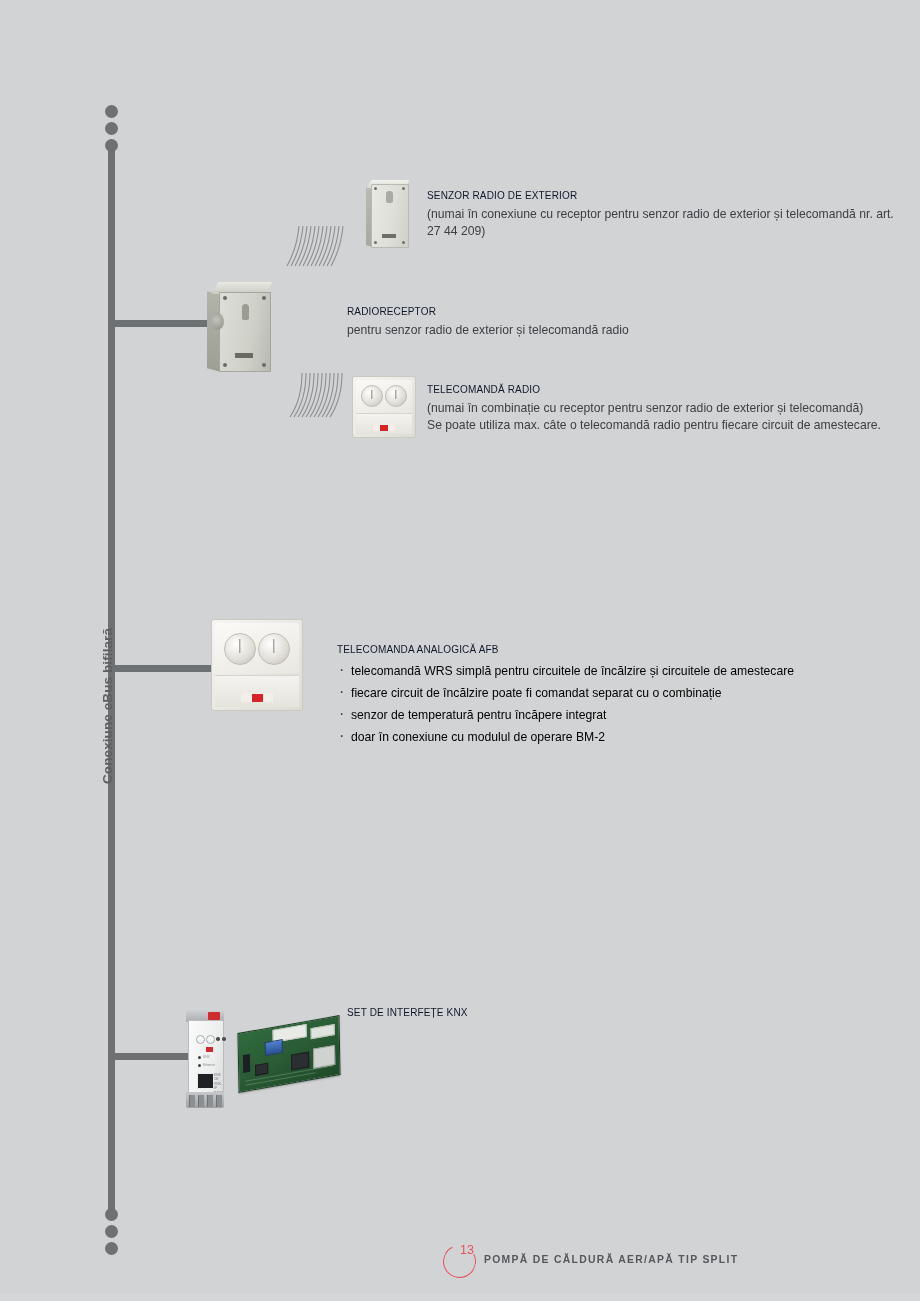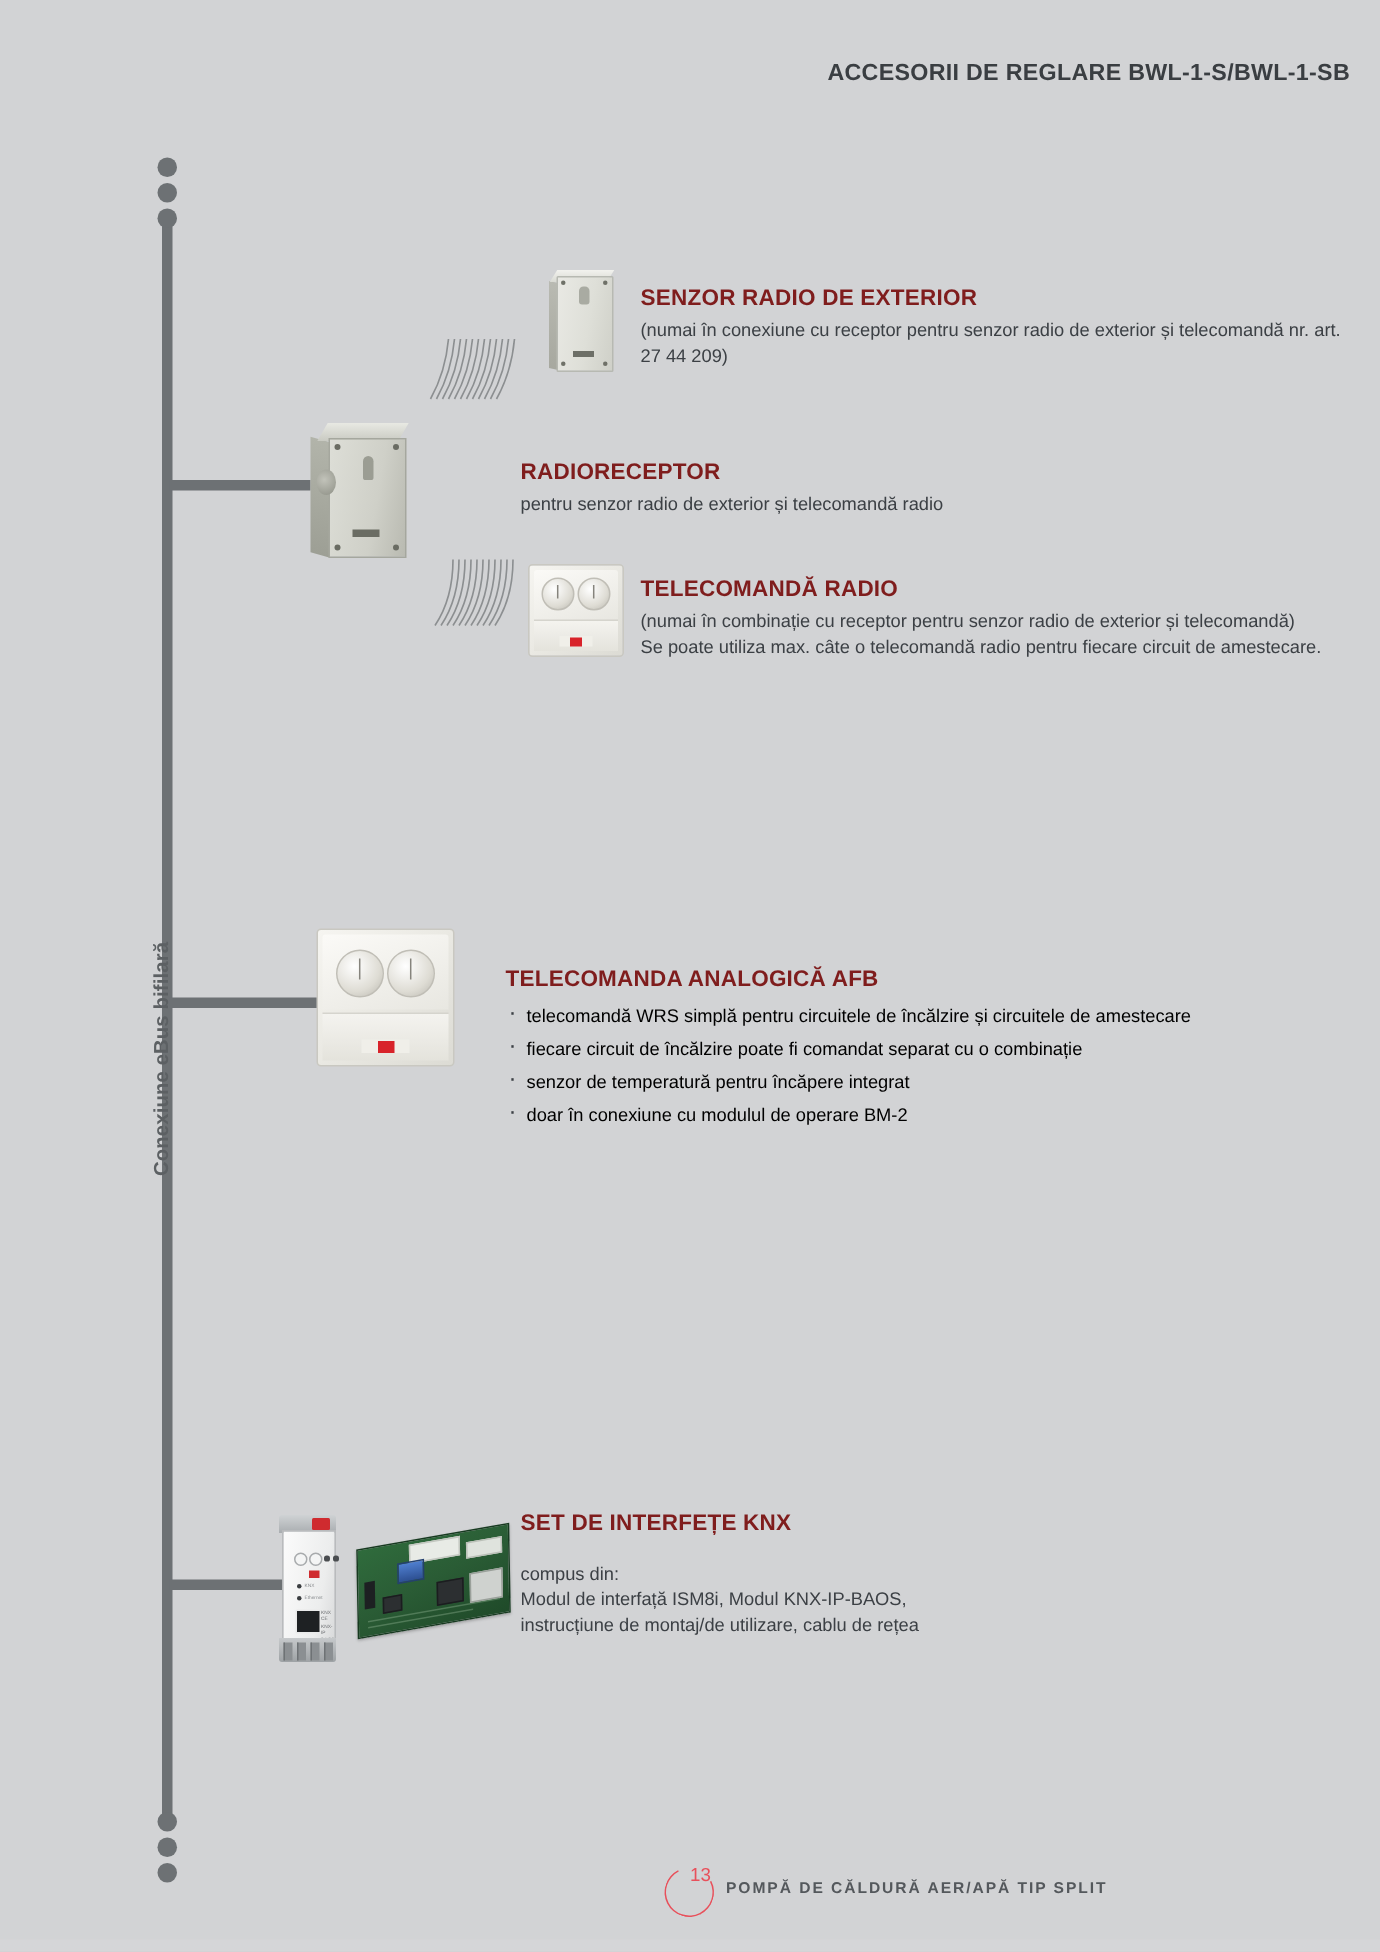--- a/index.html
+++ b/index.html
@@ -90,23 +90,23 @@
     font-weight: bold;
     color: #5c6063;
     letter-spacing: 0.1px;
     white-space: nowrap;
   }
 
   
   .block { position: absolute; }
   .block h3 {
     margin: 0 0 5px 0;
-    font-size: 15px;
-    font-weight: bold;
-    color: #7f1d1d;
+    font-size: 10px;
+    font-weight: normal;
+    color: #0f172a;
     letter-spacing: 0.15px;
   }
   .block p {
     margin: 0;
     font-size: 12.2px;
     line-height: 17.2px;
     color: #3c4045;
   }
   .block p.spacer-top { margin-top: 17px; }
   ul.features {
@@ -403,21 +403,20 @@
   
   .waves { position: absolute; }
   .waves.w-top { left: 283px; top: 222px; width: 66px; height: 48px; }
   .waves.w-bot { left: 288px; top: 371px; width: 62px; height: 50px; }
 </style>
 </head>
 <body>
 
 <div class="page">
 
-  <div class="header-title">ACCESORII DE REGLARE BWL-1-S/BWL-1-SB</div>
 
   <div class="bus-line"></div>
   <div class="dot d1"></div>
   <div class="dot d2"></div>
   <div class="dot d3"></div>
   <div class="dot d4"></div>
   <div class="dot d5"></div>
   <div class="dot d6"></div>
 
   <div class="branch b-radio"></div>
@@ -581,23 +580,20 @@
       <div class="chip c1"></div>
       <div class="chip c2"></div>
       <div class="chip c3"></div>
       <div class="trace" style="left:6px; top:48px; width:88px;"></div>
       <div class="trace" style="left:6px; top:52px; width:70px;"></div>
     </div>
   </div>
 
   <div class="block blk-knx">
     <h3>SET DE INTERFEȚE KNX</h3>
-    <p class="spacer-top" style="white-space: pre-line;">compus din:
-Modul de interfață ISM8i, Modul KNX-IP-BAOS,
-instrucțiune de montaj/de utilizare, cablu de rețea</p>
   </div>
 
   <div class="footer">
     <div class="footer-circle"></div>
     <div class="footer-num">13</div>
     <div class="footer-text">POMPĂ DE CĂLDURĂ AER/APĂ TIP SPLIT</div>
   </div>
 
   <div class="page-bottom-strip"></div>
 </div>

